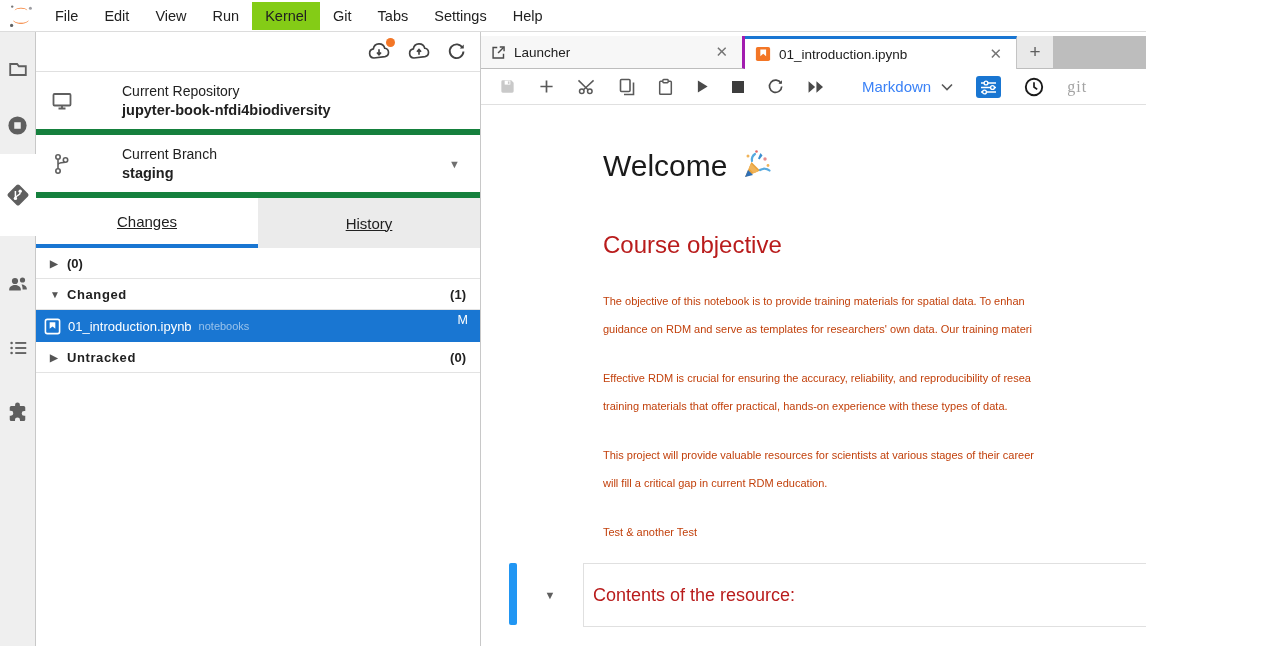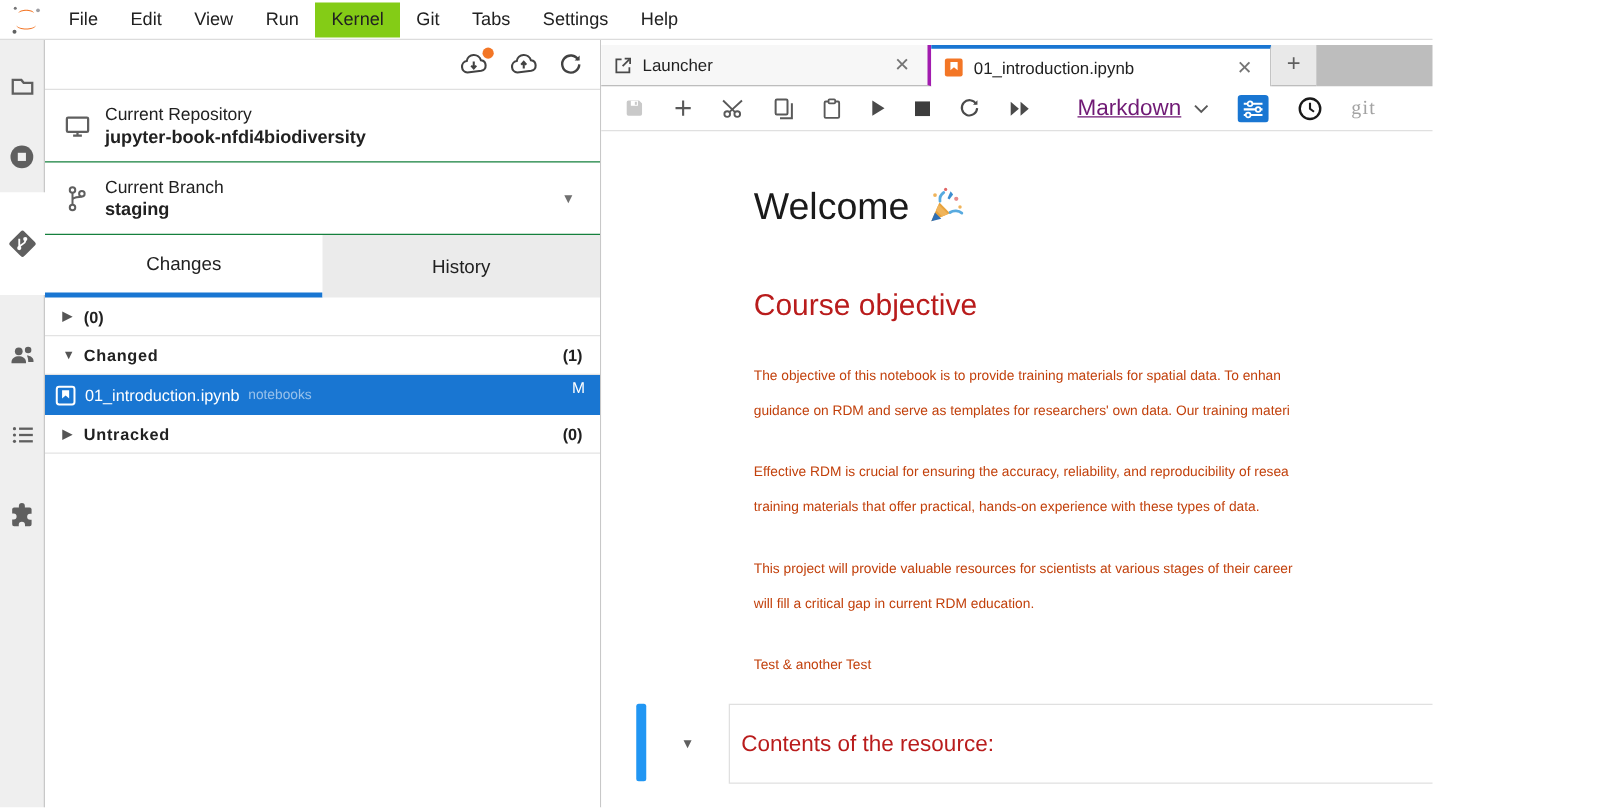--- a/index.html
+++ b/index.html
@@ -26,27 +26,27 @@
   .gap6 { height:4px; background:#fff; }
 
   
   #sidebar { width:445px; display:flex; flex-direction:column; background:#fff;
     border-right:1px solid #c8c8c8; }
   #side-toolbar { height:40px; border-bottom:1px solid #e0e0e0; display:flex;
     align-items:center; justify-content:flex-end; gap:16px; padding-right:14px; }
   .side-tool { position:relative; display:flex; align-items:center; color:#424242; }
   .badge-dot { position:absolute; top:-4px; right:-4px; width:9px; height:9px;
     border-radius:50%; background:#f37626; }
-  .info-row { padding:11px 14px; border-bottom:1px solid #15803d; display:flex; align-items:center; }
+  .info-row { padding:11px 14px; border-bottom:6px solid #15803d; display:flex; align-items:center;gap:38px; }
   .info-icon { width:34px; color:#5f5f5f; flex:0 0 34px; }
   .info-label { font-size:14px; color:#212121; }
   .info-value { font-size:14.5px; font-weight:bold; margin-top:3px; }
   .info-caret { margin-left:auto; color:#707070; font-size:11px; padding:0 6px; }
 
-  #side-tabs { display:flex; height:50px; }
+  #side-tabs { display:flex; height:50px;text-decoration:underline; }
   .side-tab { flex:1; display:flex; align-items:center; justify-content:center;
     font-size:15px; }
   .side-tab.active { background:#fff; border-bottom:4px solid #1976d2; }
   .side-tab.idle { background:#ebebeb; }
 
   .sec-row { height:31px; display:flex; align-items:center; padding:0 14px;
     border-bottom:1px solid #e3e3e3; font-size:13px; font-weight:bold; }
   .sec-caret { width:17px; color:#555; font-size:10px; }
   .sec-label { flex:1; letter-spacing:0.6px; }
   .sec-count { font-weight:bold; }
@@ -66,21 +66,21 @@
   #tab-launcher { width:264px; background:#f7f7f7; border-right:3px solid #a21caf; border-bottom:1px solid #bdbdbd; }
   #tab-notebook { width:272px; background:#fff; border-top:3px solid #1976d2;
     border-right:1px solid #c4c4c4; }
   #tab-add { width:36px; height:33px; background:#e9e9e9; display:flex; align-items:center;
     justify-content:center; font-size:19px; color:#5f5f5f; border-bottom:1px solid #bdbdbd; }
   #tab-rest { flex:1; height:33px; background:#bdbdbd; }
 
   #nb-toolbar { height:36px; border-bottom:1px solid #e0e0e0; display:flex;
     align-items:center; padding-left:18px; gap:23px; flex:0 0 36px; }
   .tbtn { display:flex; align-items:center; color:#595959; }
-  #celltype { display:flex; align-items:center; gap:10px; margin-left:14px; font-size:18px; color:#701a75;text-decoration:underline; }
+  #celltype { display:flex; align-items:center; gap:10px; margin-left:14px; font-size:15px; color:#3b82f6; }
   #git-logo { color:#a3a3a3; font-family:"Liberation Serif", serif; font-size:16px; letter-spacing:1px; }
 
   #content { flex:1; padding:44px 0 0 122px; overflow:hidden; position:relative; }
   #content h1 { font-size:30px; font-weight:500; color:#1a1a1a; display:flex; align-items:center; gap:12px; white-space:nowrap; }
   #content h2 { font-size:24px; font-weight:400; color:#b91c1c; margin-top:48px; white-space:nowrap; }
   .para { margin-top:21px; font-size:11px; line-height:28px; color:#c2410c; }
   .para div { white-space:nowrap; }
   .first-para { margin-top:28px; }
 
   #cellrow { display:flex; margin-left:-94px; margin-top:17px; align-items:stretch; }

